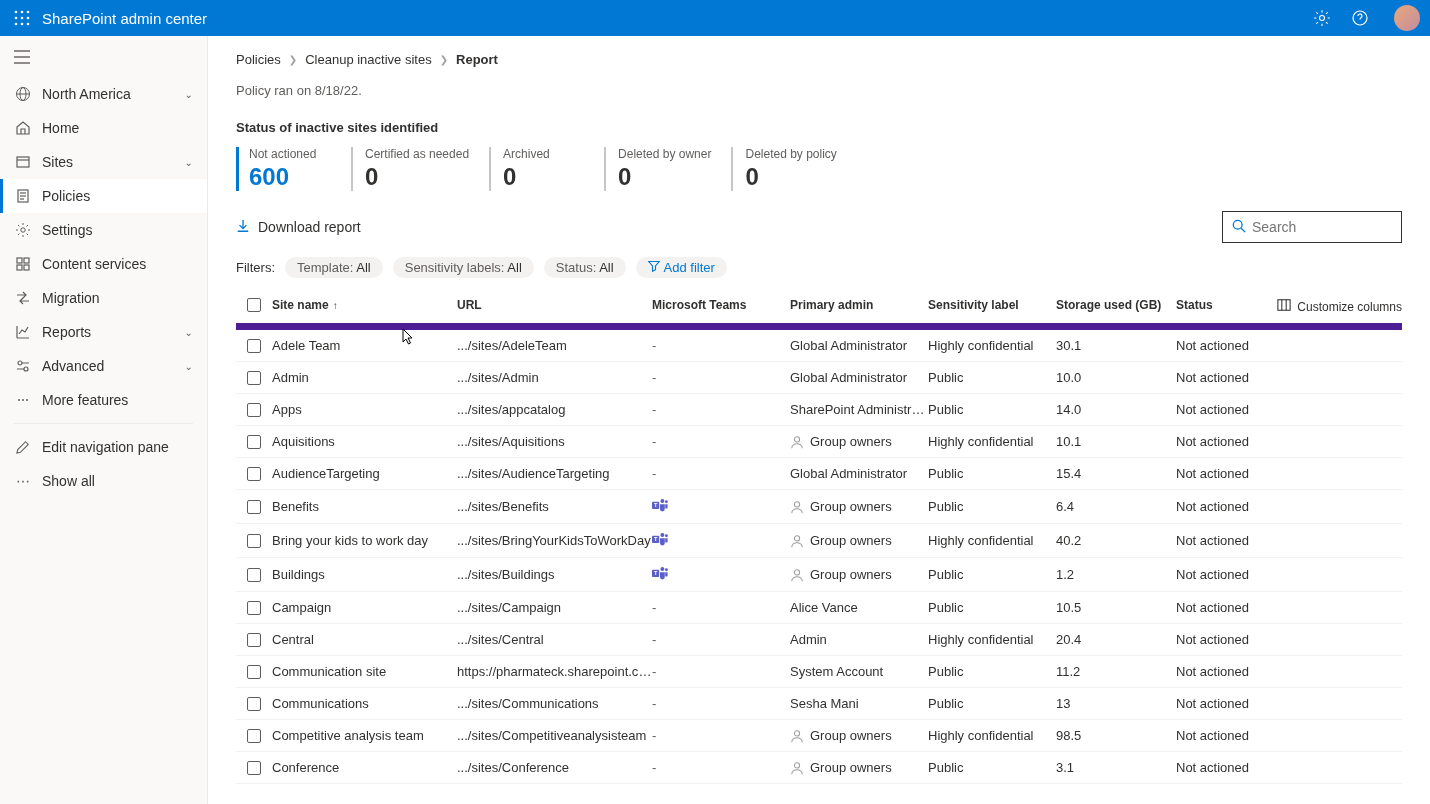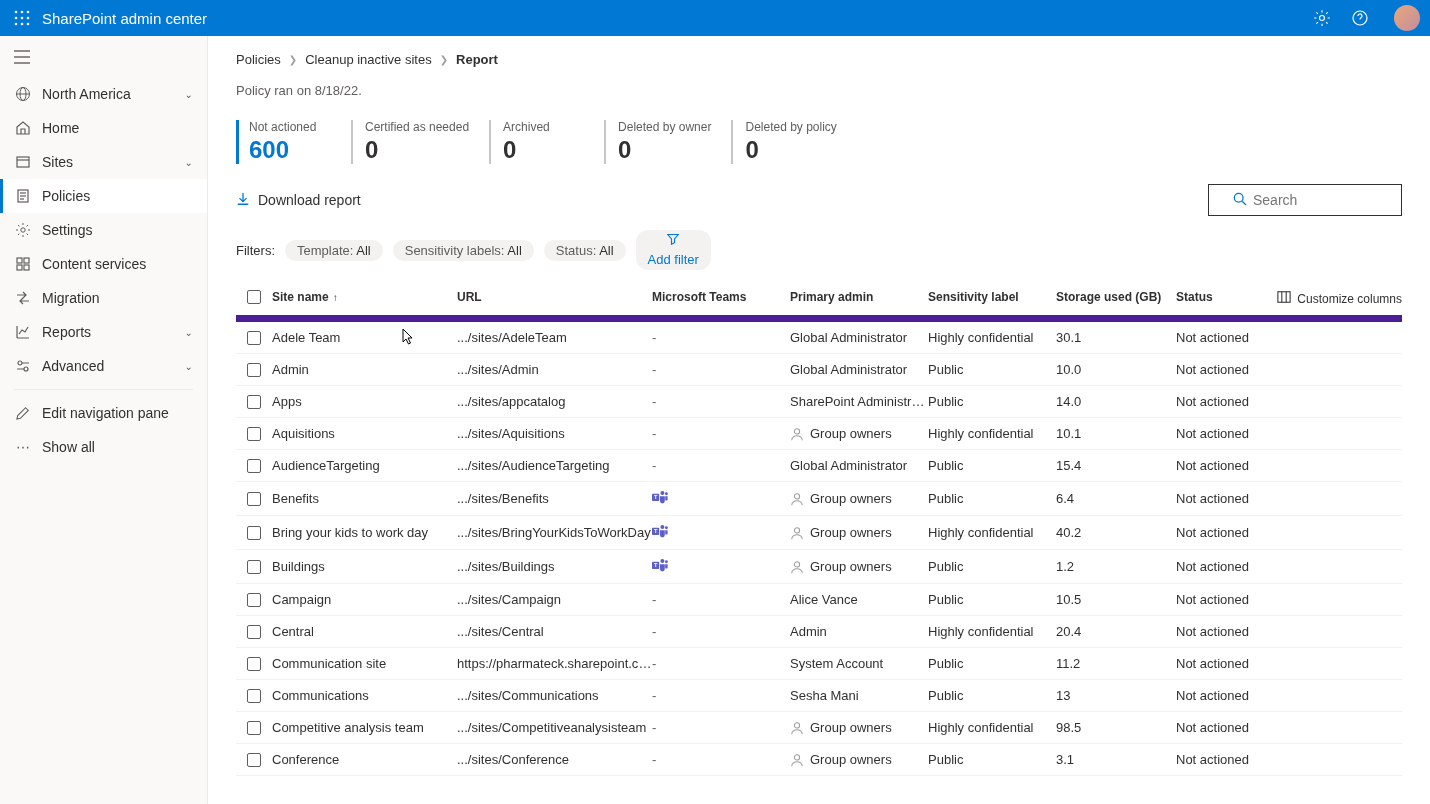--- a/index.html
+++ b/index.html
@@ -46,31 +46,31 @@
 .stat { padding: 0 20px 0 12px; border-left: 2px solid #c8c6c4; min-width: 115px; }
 .stat.first { border-left: 3px solid #0078d4; padding-left: 10px; }
 .stat .label { font-size: 12px; color: #605e5c; margin-bottom: 2px; }
 .stat .value { font-size: 24px; font-weight: 600; color: #323130; }
 .stat.first .value { color: #0078d4; }
 
 
 .actions-row { display: flex; align-items: center; margin-bottom: 14px; }
 .download { display: flex; gap: 8px; color: #323130; cursor: pointer; font-size: 14px; }
 .download .dl-icon { color: #0078d4; }
-.search-box { margin-left: auto; width: 194px; height: 32px; border: 1px solid #323130; display: flex; align-items: center; padding: 0 24px; }
+.search-box { margin-left: auto; width: 180px; height: 32px; border: 1px solid #323130; display: flex; align-items: center; padding: 0 9px; }
 .search-box .search-icon { color: #0078d4; margin-right: 6px; }
 .search-box input { border: none; outline: none; flex: 1; font-size: 14px; color: #605e5c; background: transparent; }
 
 
 .filters { display: flex; align-items: center; gap: 10px; margin-bottom: 12px; font-size: 13px; }
 .filters .label { color: #323130; }
 .filter-pill { background: #f3f2f1; border-radius: 12px; padding: 3px 12px; cursor: pointer; }
 .filter-pill .k { color: #605e5c; }
 .filter-pill .v { color: #323130; font-weight: 400; }
-.add-filter { display: flex; align-items: center; gap: 4px; background: #f3f2f1; border-radius: 12px; padding: 3px 12px; cursor: pointer; color: #0078d4; flex-direction: column; }
+.add-filter { display: flex; align-items: center; gap: 4px; background: #f3f2f1; border-radius: 12px; padding: 3px 12px; cursor: pointer; color: #0078d4; }
 
 
 .table { width: 100%; }
 .thead { display: flex; align-items: flex-start; padding: 8px 0; border-bottom: 7px solid #4c1d95; font-size: 12px; font-weight: 600; color: #323130; }
 .col-check { width: 36px; display: flex; justify-content: center; }
 .col-name { width: 185px; cursor: pointer; display: flex; align-items: center; gap: 4px; }
 .col-url { width: 195px; }
 .col-teams { width: 138px; }
 .col-admin { width: 138px; }
 .col-sens { width: 128px; }
@@ -218,20 +218,30 @@
           <span class="nav-icon">
             <svg width="16" height="16" viewBox="0 0 16 16" fill="none" stroke="#605e5c" stroke-width="1.2">
               <circle cx="5" cy="5" r="2"></circle>
               <circle cx="11" cy="11" r="2"></circle>
               <path d="M7 5h7M2 11h7"></path>
             </svg>
           </span>
     <span class="nav-label">Advanced</span>
     <span class="chevron">⌄</span>
         </div>
+        <div class="nav-item">
+          <span class="nav-icon">
+            <svg width="16" height="16" viewBox="0 0 16 16" fill="#605e5c">
+              <circle cx="4" cy="8" r="1"></circle>
+              <circle cx="8" cy="8" r="1"></circle>
+              <circle cx="12" cy="8" r="1"></circle>
+            </svg>
+          </span>
+    <span class="nav-label">More features</span>
+    </div>
       </div>
     <div class="nav-divider"></div>
     <div class="nav-item">
       <span class="nav-icon">
         <svg width="14" height="14" viewBox="0 0 16 16" fill="none" stroke="#605e5c" stroke-width="1.2">
             <path d="M11 2l3 3L5 14l-4 1 1-4z"></path>
           </svg>
       </span>
       <span class="nav-label">Edit navigation pane</span>
     </div>
@@ -244,20 +254,21 @@
   <div class="main">
     <div class="breadcrumb">
       <span class="crumb">Policies</span>
       <span class="sep">❯</span>
       <span class="crumb">Cleanup inactive sites</span>
       <span class="sep">❯</span>
       <span class="current">Report</span>
     </div>
 
     <div class="policy-ran">Policy ran on 8/18/22.</div>
+    <div class="status-heading">Status of inactive sites identified</div>
 
     <div class="stats" id="stats">
         <div class="stat first">
           <div class="label">Not actioned</div>
           <div class="value">600</div>
         </div>
         <div class="stat">
           <div class="label">Certified as needed</div>
           <div class="value">0</div>
         </div>

